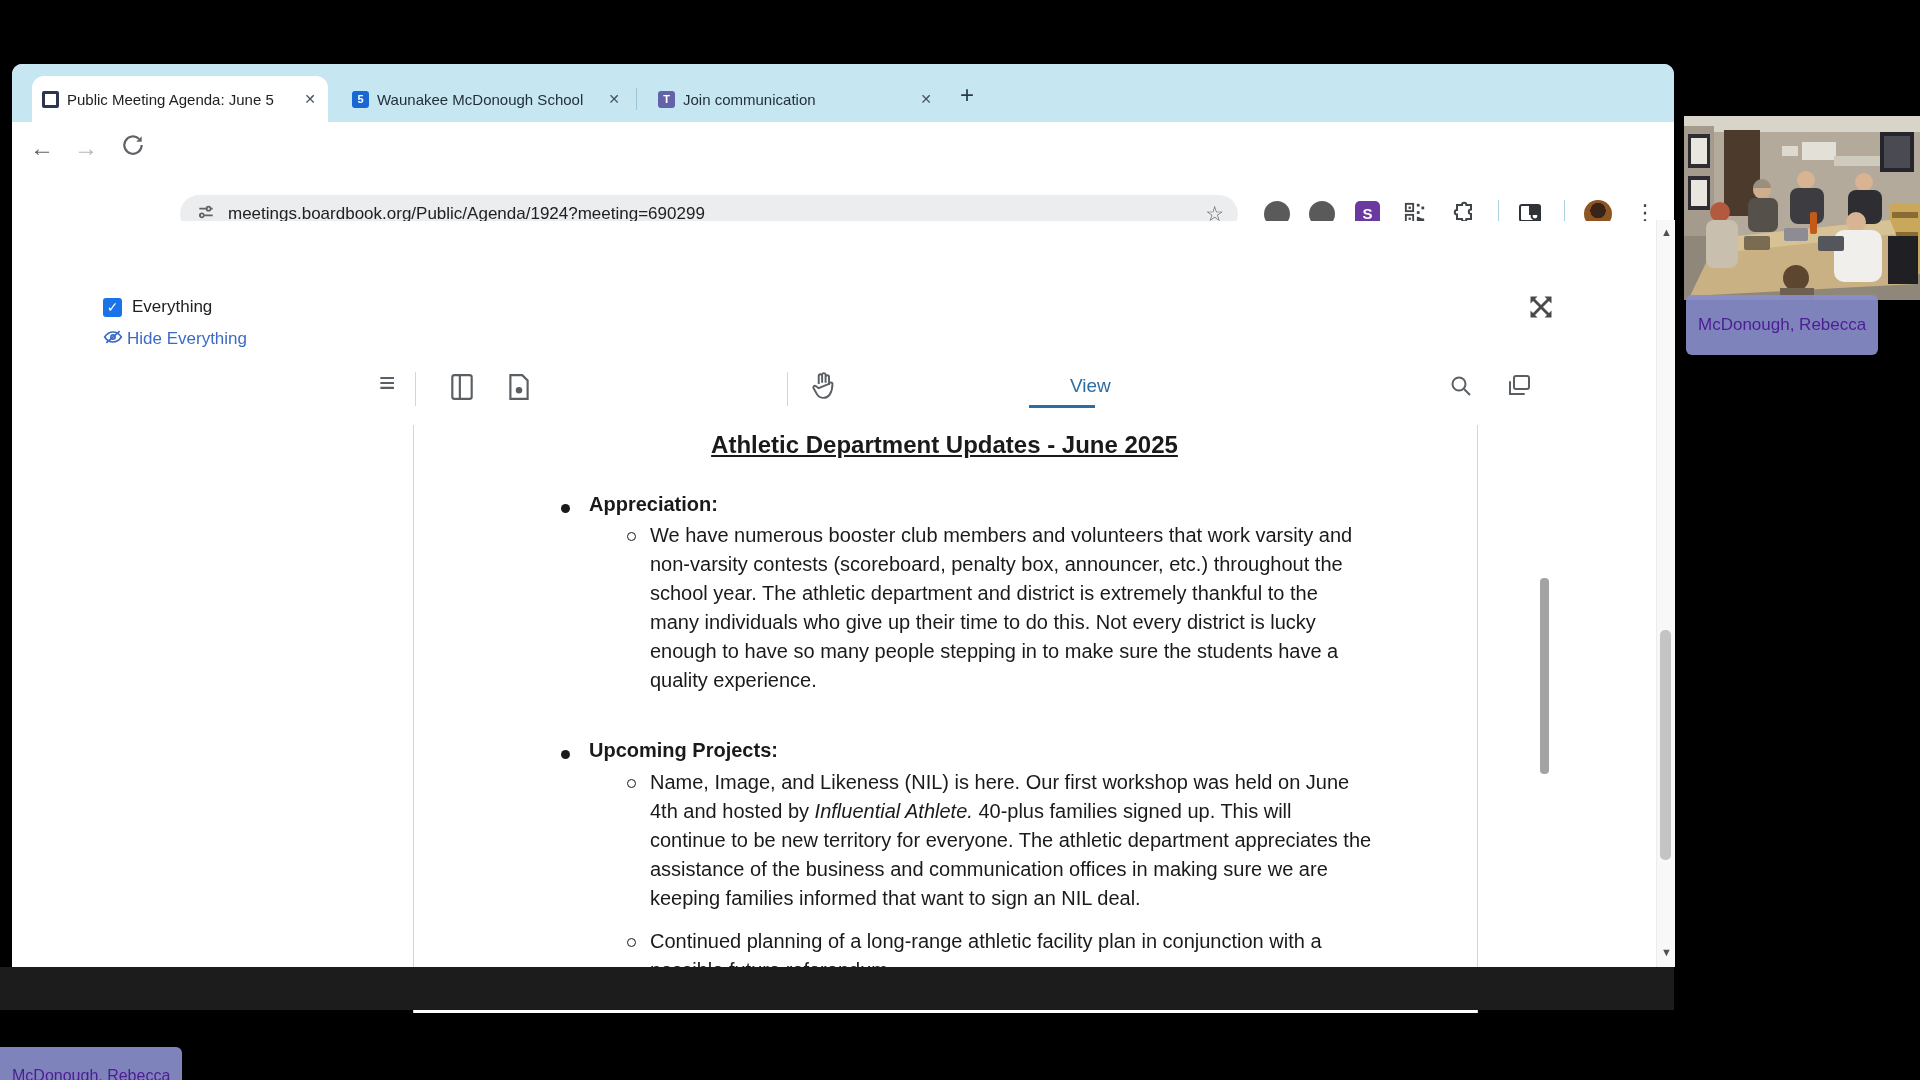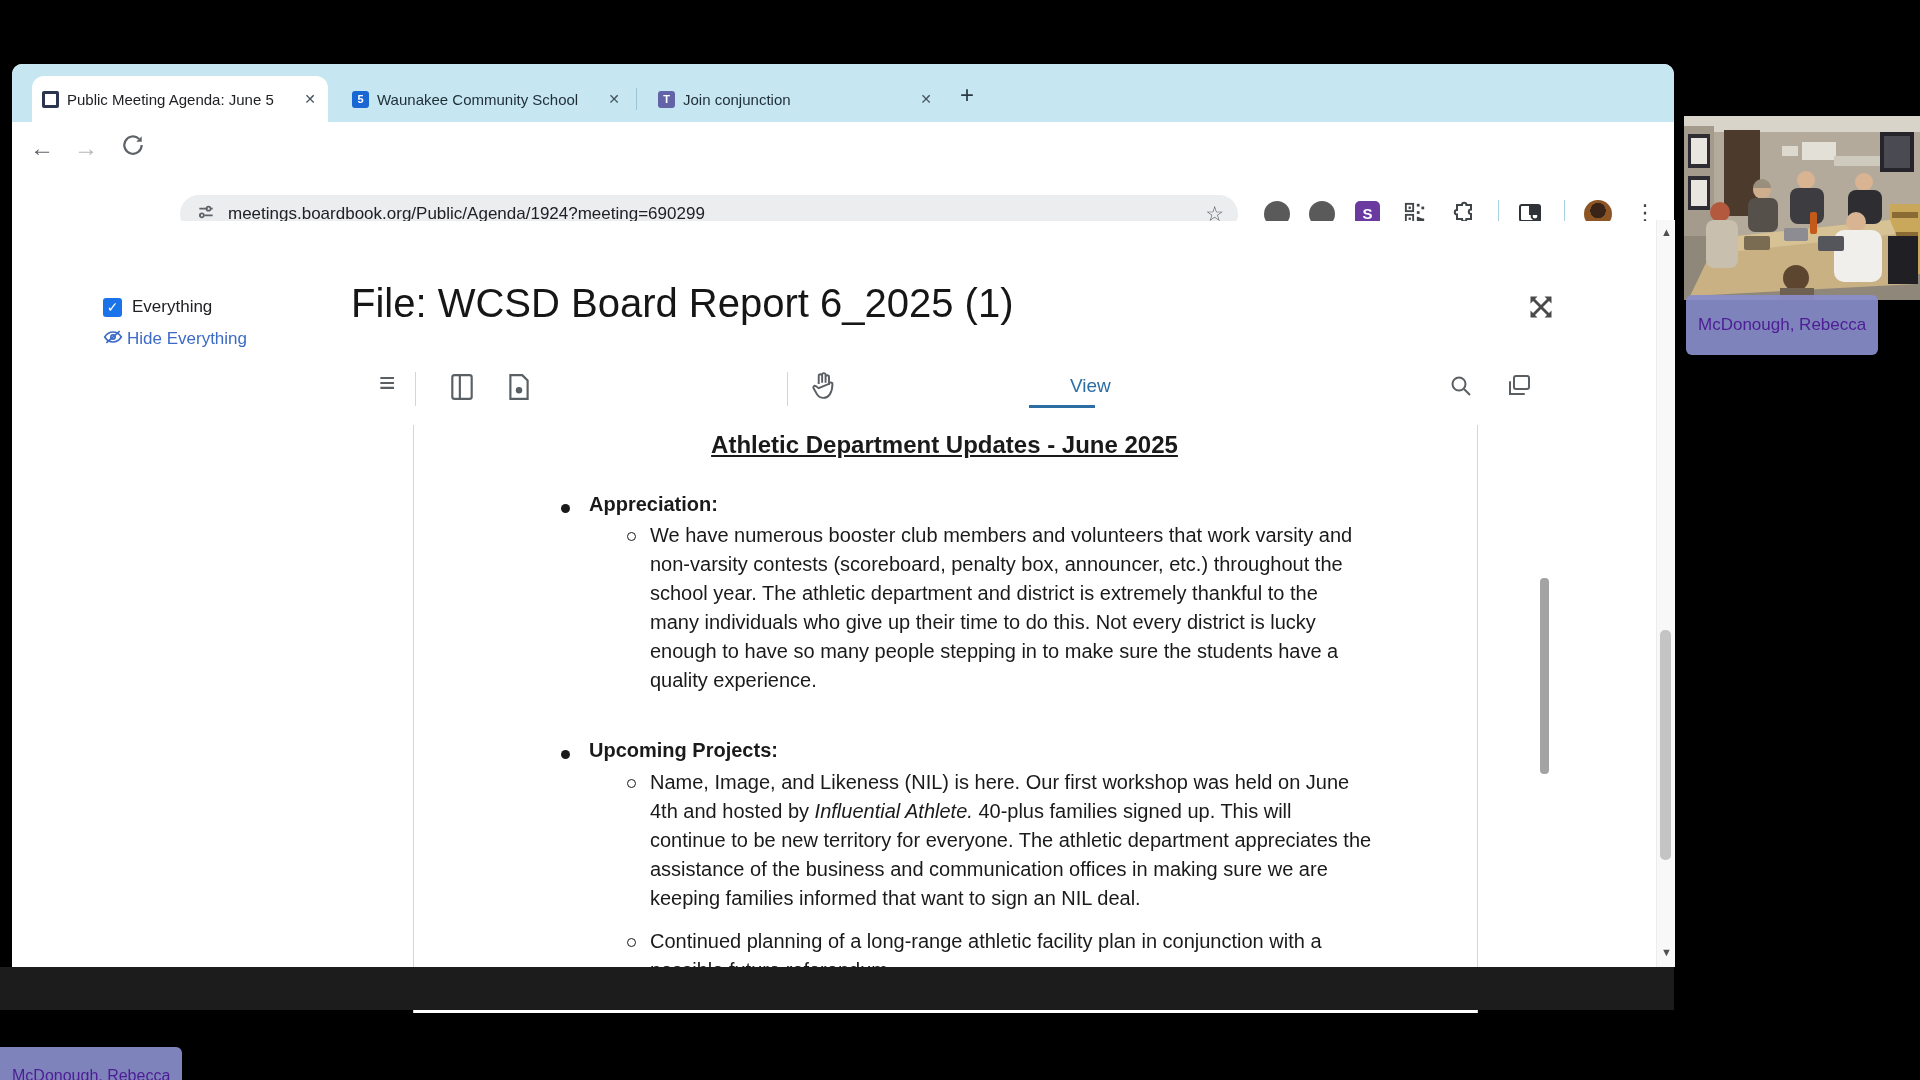--- a/index.html
+++ b/index.html
@@ -62,28 +62,28 @@
     <div class="abs titlebar">
 
       <div class="abs tab active" style="left:20px;width:296px;">
         <span style="width:17px;height:17px;border:3px solid #2b3550;box-sizing:border-box;border-radius:2px;flex:0 0 auto;"></span>
         <span class="tab-title">Public Meeting Agenda: June 5</span>
         <span class="tab-close">✕</span>
       </div>
 
       <div class="abs tab" style="left:330px;width:290px;">
         <span style="width:17px;height:17px;background:#1967d2;border-radius:3px;color:#fff;font-size:11px;font-weight:bold;display:flex;align-items:center;justify-content:center;flex:0 0 auto;">5</span>
-        <span class="tab-title">Waunakee Community School</span>
+        <span class="tab-title">Waunakee McDonough School</span>
         <span class="tab-close">✕</span>
       </div>
       <div class="abs tab-sep" style="left:624px;"></div>
 
       <div class="abs tab" style="left:636px;width:296px;">
         <span style="width:17px;height:17px;background:#6264a7;border-radius:3px;color:#fff;font-size:11px;font-weight:bold;display:flex;align-items:center;justify-content:center;flex:0 0 auto;">T</span>
-        <span class="tab-title">Join conjunction</span>
+        <span class="tab-title">Join communication</span>
         <span class="tab-close">✕</span>
       </div>
       <div class="abs" style="left:948px;top:17px;font-size:24px;color:#2a3a44;">+</div>
 
       <div class="abs" style="left:1500px;top:96px;width:15px;height:2px;background:#1c1c1c;"></div>
       <div class="abs" style="left:1562px;top:89px;width:13px;height:13px;border:1.7px solid #1c1c1c;box-sizing:border-box;"></div>
       <div class="abs winbtn" style="left:1621px;top:87px;">✕</div>
     </div>
 
     <div class="abs" style="left:0;top:58px;width:1662px;height:56px;background:#fff;">
@@ -152,21 +152,20 @@
         <span>
           <svg width="20" height="16" viewBox="0 0 24 18" fill="none" stroke="#3b6bc7" stroke-width="2">
               <path d="M2 9s4-6 10-6 10 6 10 6-4 6-10 6S2 9 2 9z"></path>
               <circle cx="12" cy="9" r="2.6"></circle>
               <path d="M4 16L20 2"></path>
             </svg>
         </span>
         <span class="bluelink" style="font-size:17px;">Hide Everything</span>
       </div>
 
-      <div class="abs filetitle" style="left:339px;top:60px;">File:  WCSD Board Report 6_2025 (1)</div>
       <div class="abs" style="left:1515px;top:72px;">
         <svg width="28" height="28" viewBox="0 0 24 24" fill="#4a4a4a">
             <path d="M3 3h6L3 9zM21 3v6l-6-6zM3 21v-6l6 6zM21 21h-6l6-6z"></path>
             <path d="M5 5l14 14M19 5L5 19" stroke="#4a4a4a" stroke-width="2.4"></path>
           </svg>
       </div>
 
       <div class="abs" style="left:367px;top:152px;font-size:28px;color:#5a5f63;line-height:20px;">≡</div>
       <div class="abs" style="left:403px;top:151px;width:1px;height:34px;background:#d5d5d5;"></div>
       <div class="abs" style="left:438px;top:152px;">

